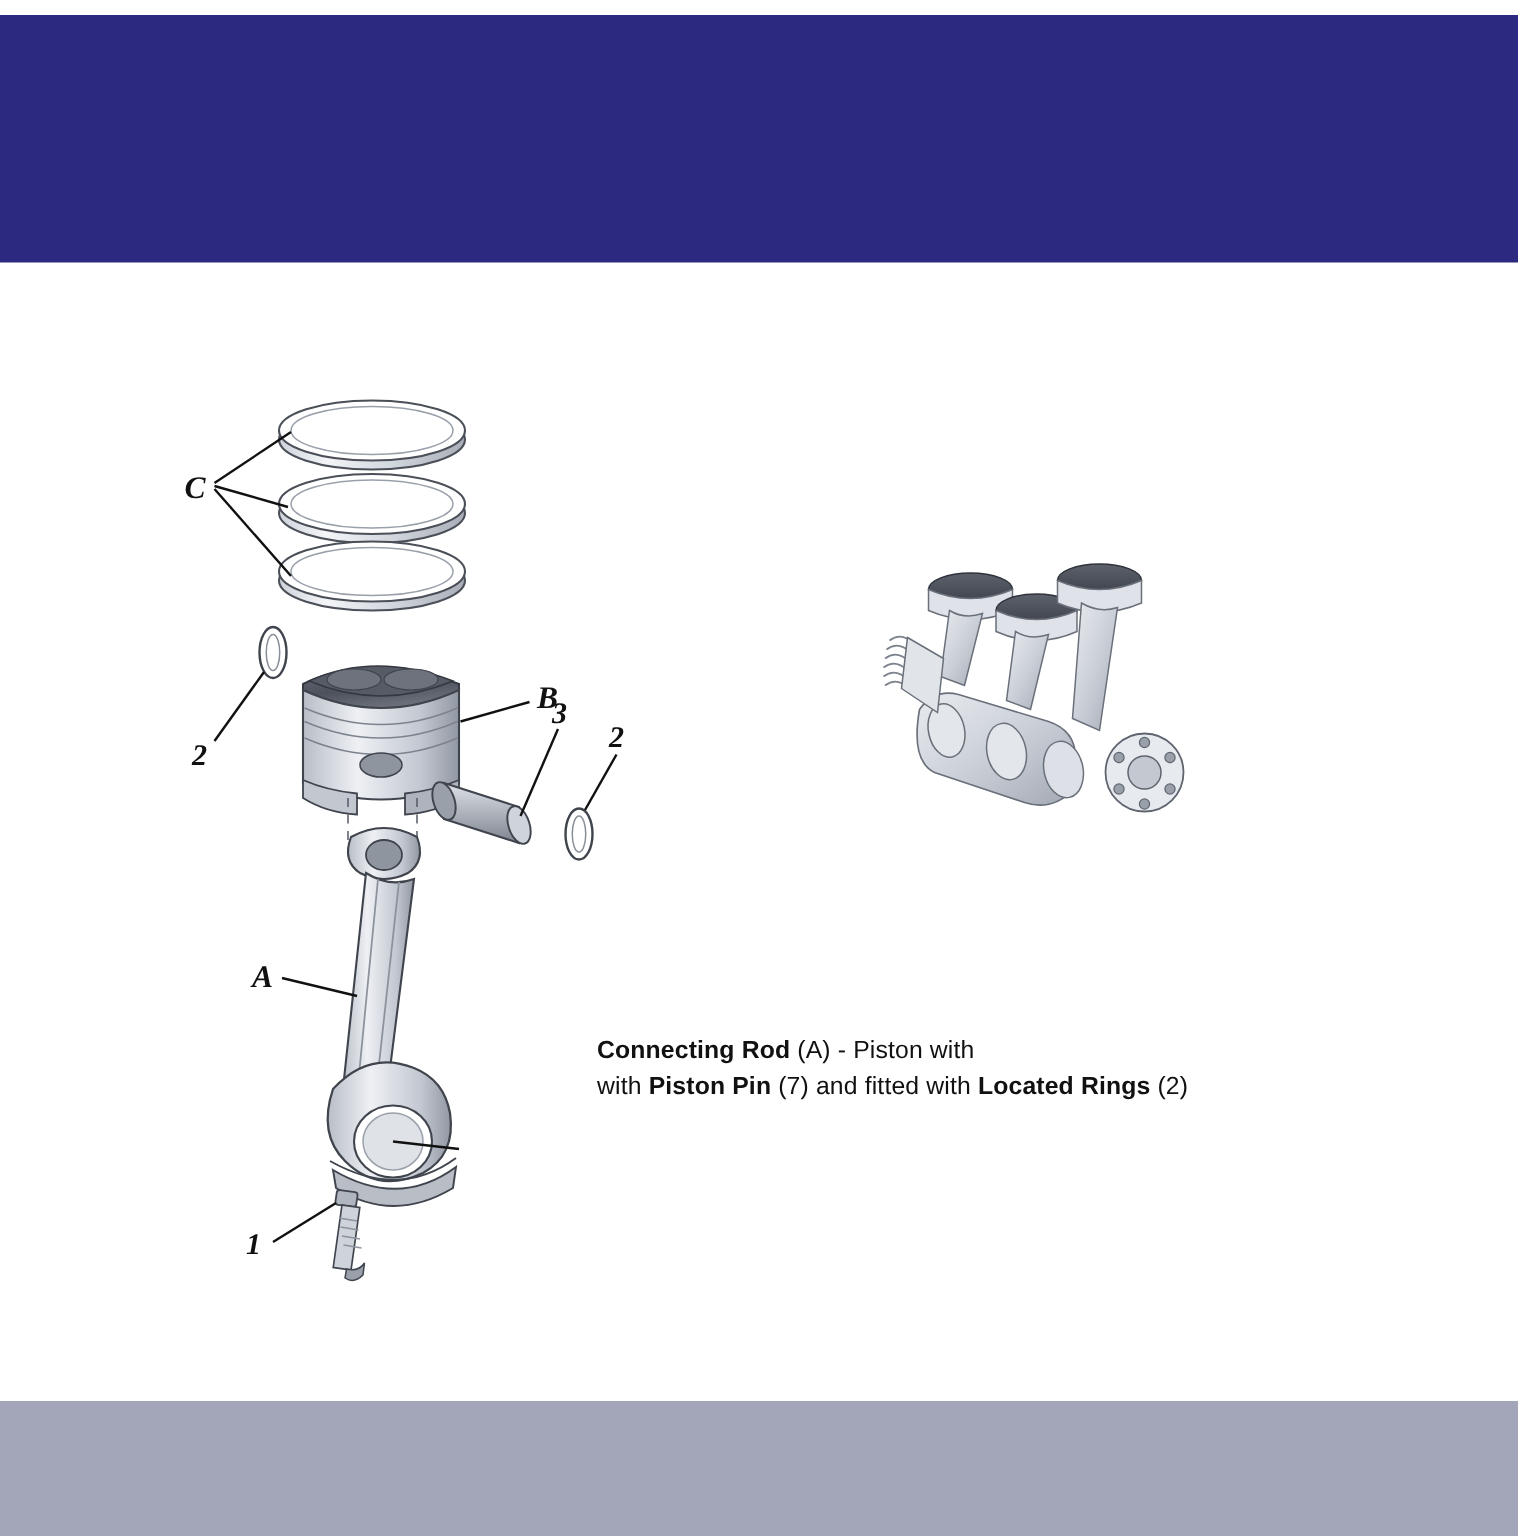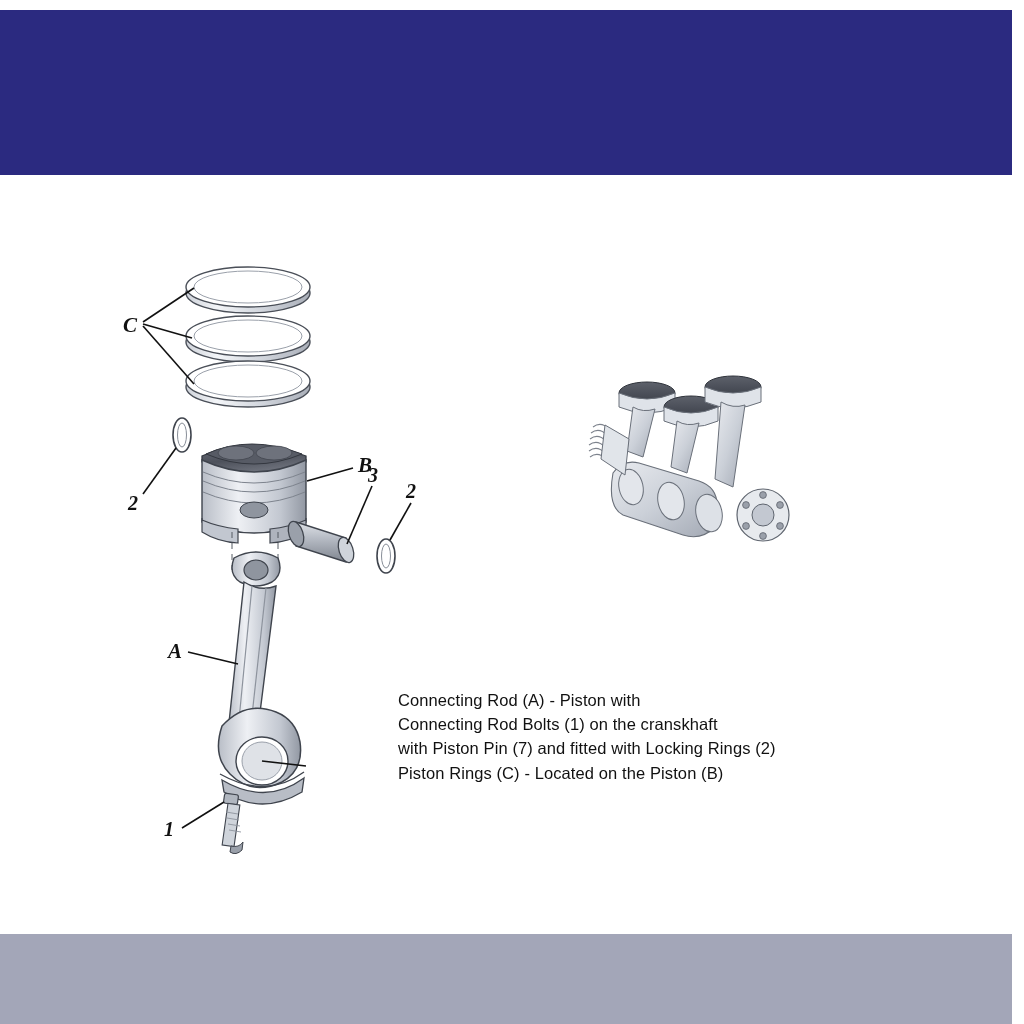--- a/index.html
+++ b/index.html
@@ -40,21 +40,21 @@
   .caption {
     position: absolute;
     left: 398px;
     top: 688px;
     width: 500px;
     font-size: 16.5px;
     line-height: 24.2px;
     color: #111111;
     letter-spacing: 0.1px;
   }
-  .caption b { font-weight: normal; margin-top: 32px; }
+  .caption b { font-weight: bold; margin-top: 32px; }
 
   
   .exploded {
     position: absolute;
     left: 110px;
     top: 240px;
     width: 340px;
     height: 630px;
   }
   .assembly {
@@ -286,18 +286,16 @@
           <path d="M4 96 q8 -6 16 2"></path>
           <path d="M5 102 q8 -6 16 2"></path>
         </g>
         <path d="M20 70 L44 84 L40 120 L16 104 z" fill="#e1e5ea" stroke="#6a707a" stroke-width="1"></path>
       </g>
     </svg>
   </div>
 
   <div class="caption" id="caption">
       <div><b>Connecting Rod</b><span> (A) - Piston with</span></div>
-      <div><b>Connecting Rod Bolts</b><span> (1) on the cranskhaft</span></div>
-      <div><span>with </span><b>Piston Pin</b><span> (7) and fitted with </span><b>Locking Rings</b><span> (2)</span></div>
-      <div><b>Piston Rings</b><span> (C) - Located on the </span><b>Piston</b><span> (B)</span></div>
+      <div><span>with </span><b>Piston Pin</b><span> (7) and fitted with </span><b>Located Rings</b><span> (2)</span></div>
     </div>
 
 </div>
 
 </body></html>

